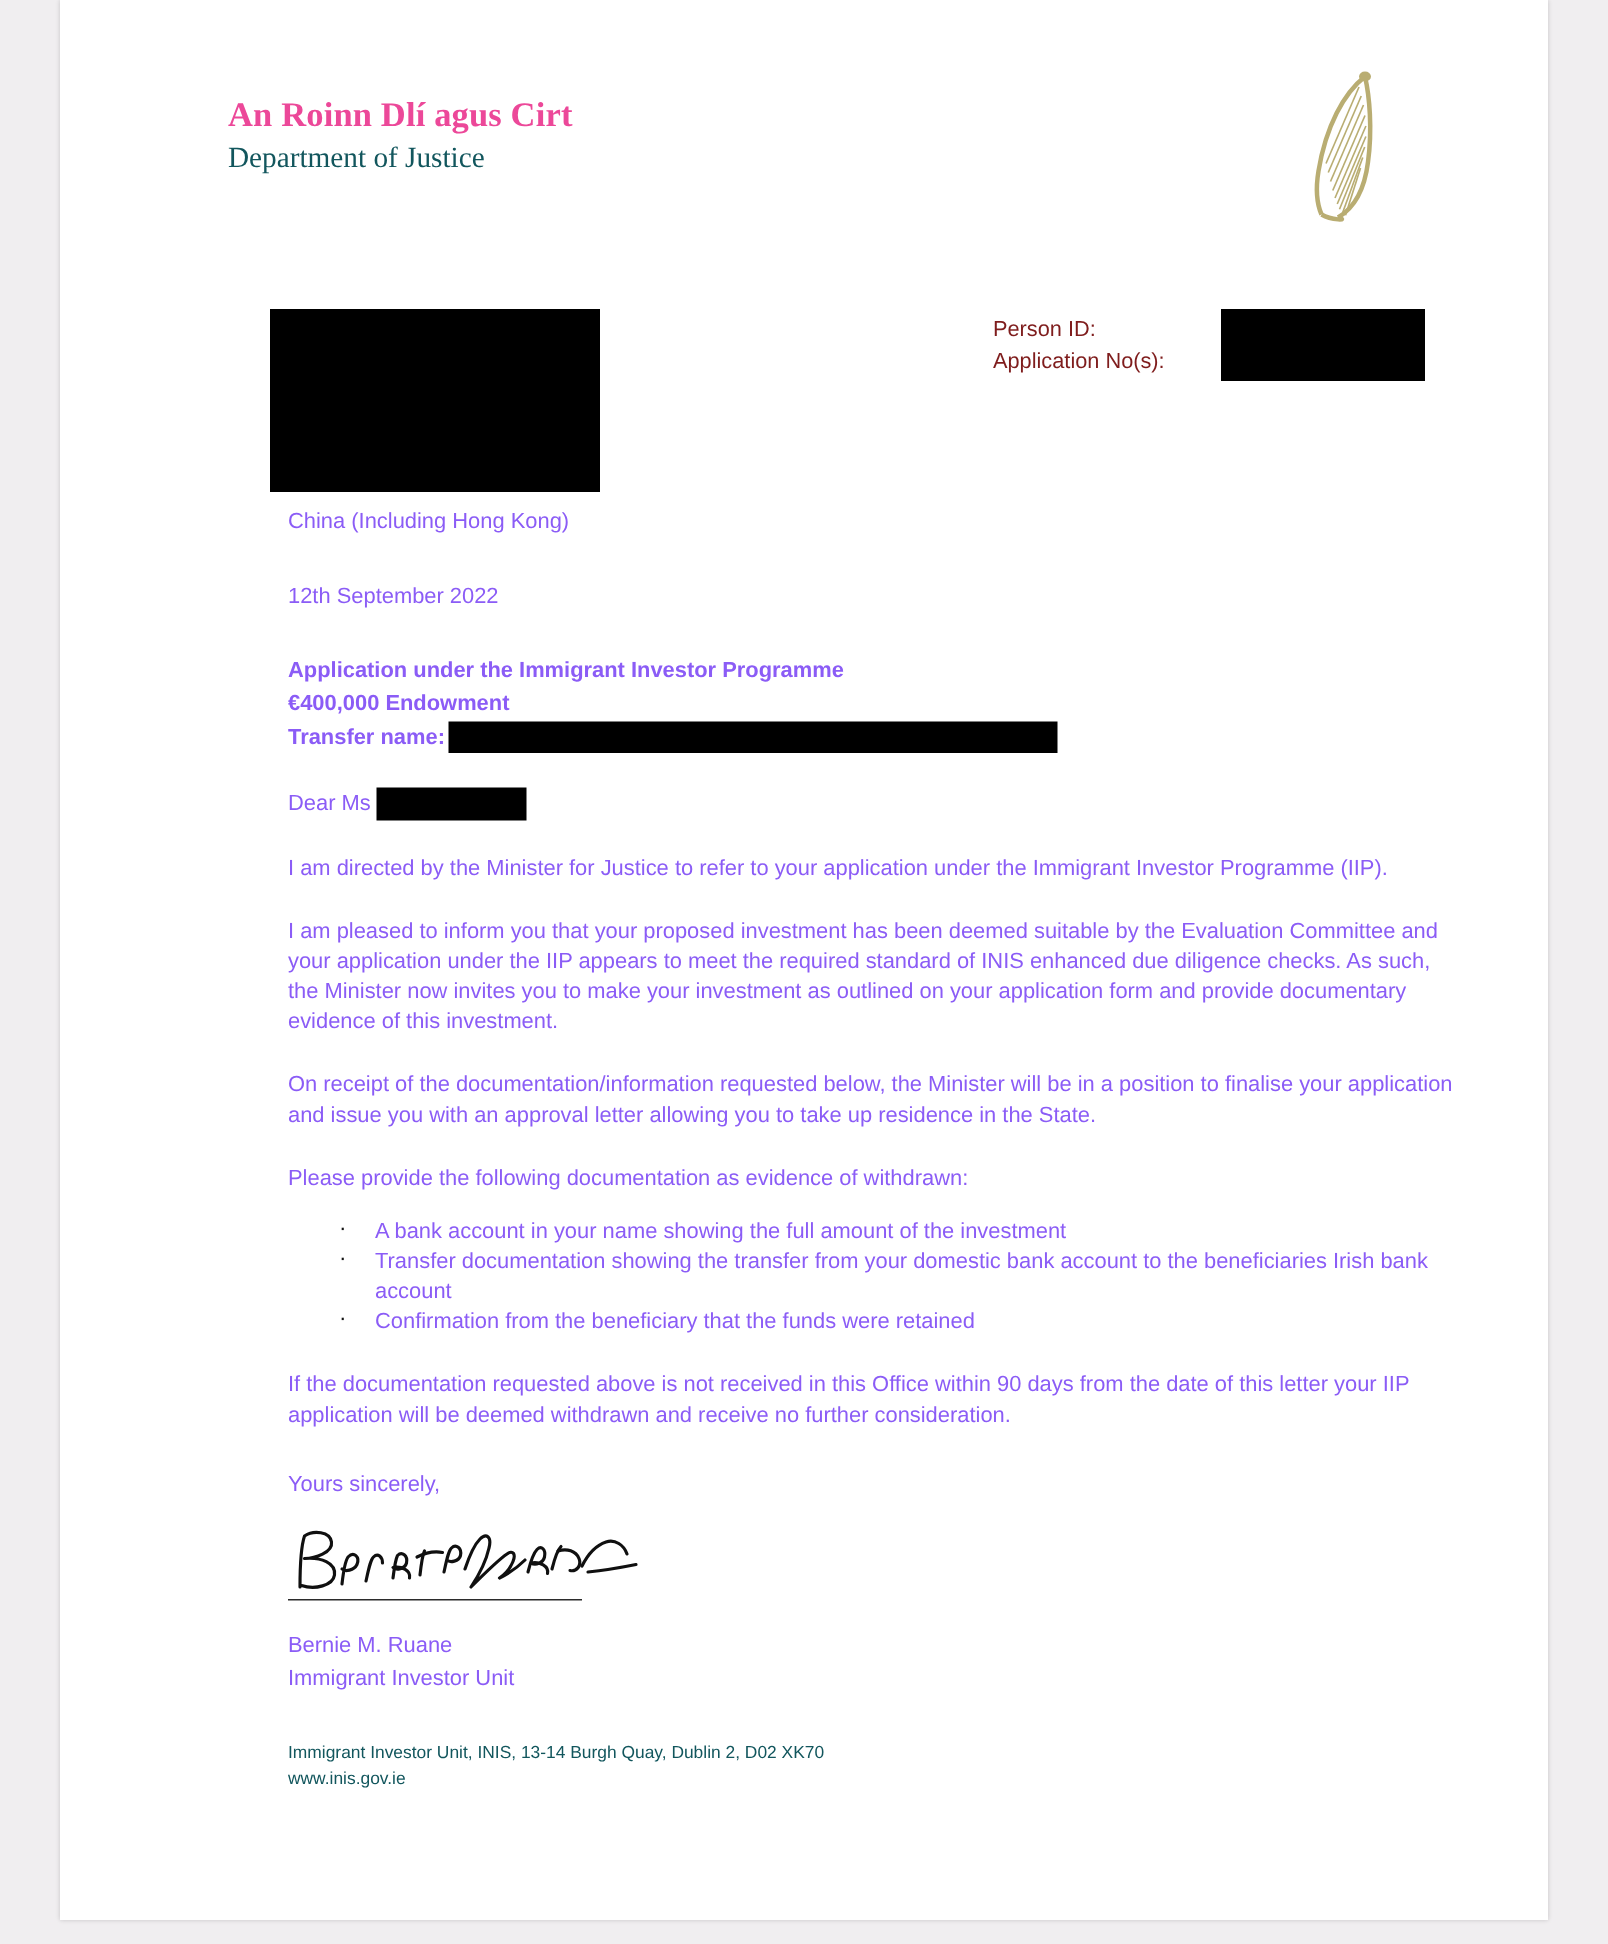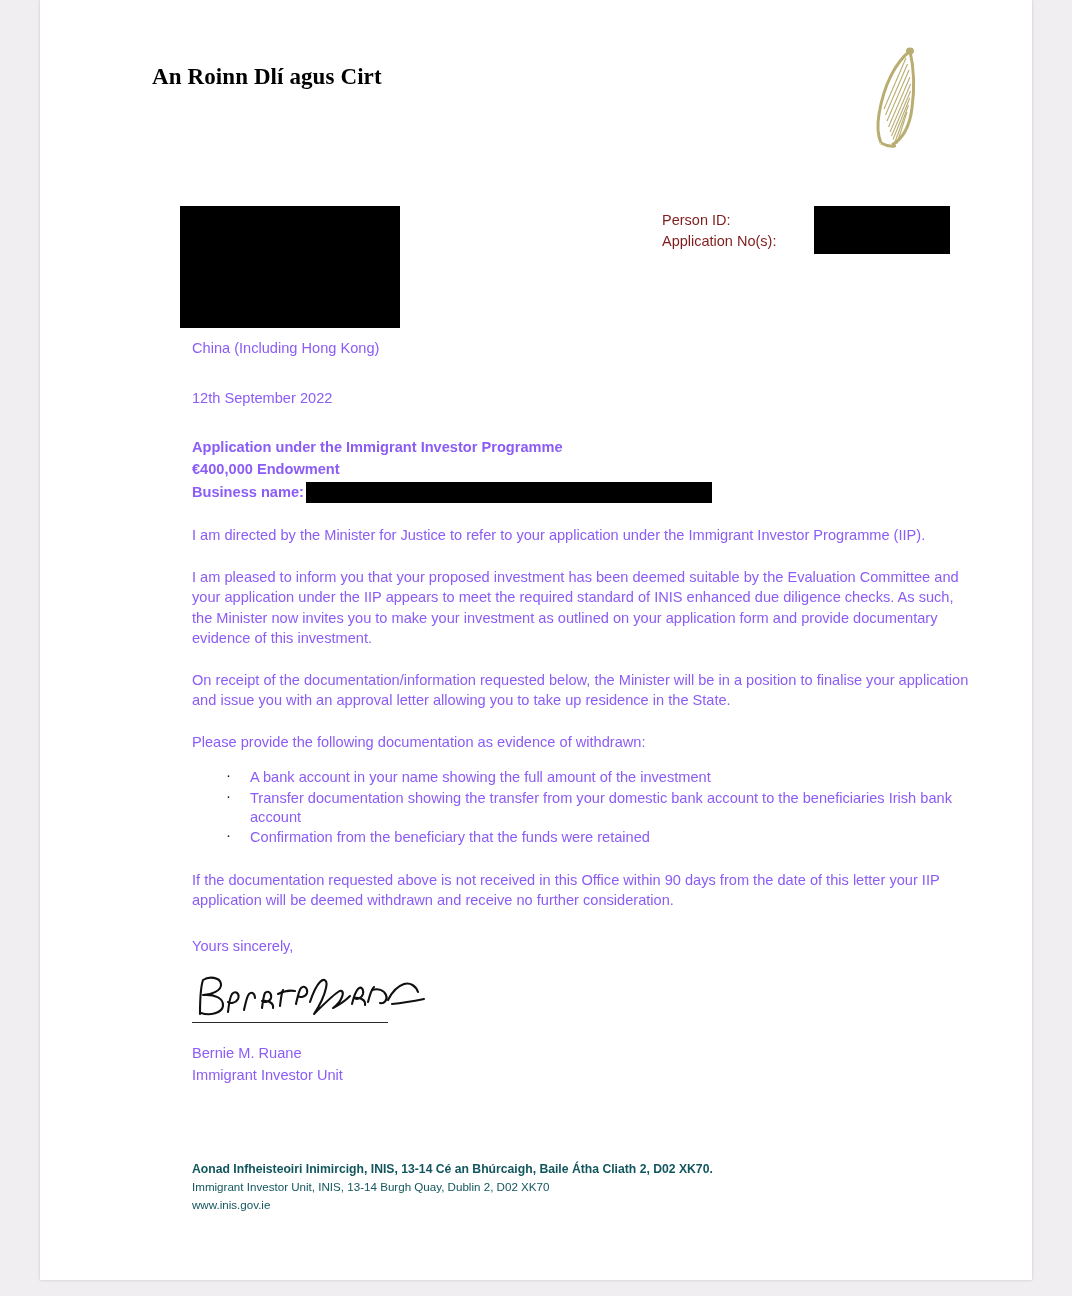--- a/index.html
+++ b/index.html
@@ -39,21 +39,21 @@
     position: absolute;
     left: 112px;
     top: 64px;
     color: #10555c;
   }
   .dept-ga {
     font-family: "Liberation Serif", serif;
     font-weight: bold;
     font-size: 23px;
     letter-spacing: 0.1px;
-    color: #000000;
+    color: #ec4899;
     line-height: 1.15;
     white-space: nowrap;
   }
   .dept-en {
     font-family: "Liberation Serif", serif;
     font-size: 19.5px;
     color: #12565d;
     line-height: 1.3;
     margin-top: 3px;
     white-space: nowrap;
@@ -186,20 +186,21 @@
 </style>
 </head>
 <body>
 
 <div class="page-wrap">
   <div class="sheet">
     <div class="sheet-inner">
 
       <div class="letterhead">
         <div class="dept-ga">An Roinn Dlí agus Cirt</div>
+        <div class="dept-en">Department of Justice</div>
       </div>
 
       <div class="harp">
         <svg viewBox="0 0 54 104" width="54" height="104" aria-hidden="true">
           <g fill="none" stroke="#b9ad72" stroke-width="1.6">
             <path d="M44 5 C30 16 18 38 13 68 C11 80 12 90 15 97" stroke-width="3"></path>
             <path d="M44 5 C47 18 49 40 46 62 C44 78 38 92 26 99" stroke-width="3"></path>
             <path d="M15 97 C22 101 34 101 26 99" stroke-width="3"></path>
             <path d="M40 12 L18 63" stroke-width="1.1"></path>
             <path d="M41.5 18 L19.5 69" stroke-width="1.1"></path>
@@ -224,24 +225,27 @@
       <div class="redact redact-person-id"></div>
 
       <div class="body">
         <div class="country">China (Including Hong Kong)</div>
         <div class="date">12th September 2022</div>
 
         <div class="subject">
           <div>Application under the Immigrant Investor Programme</div>
           <div>€400,000 Endowment</div>
           <span class="bizline">
-            <span>Business name:</span><span class="redact redact-biz"></span>
+            <span>Transfer name:</span><span class="redact redact-biz"></span>
           </span>
         </div>
 
+        <div class="salutation">
+          <span>Dear Ms</span><span class="redact redact-name"></span>
+        </div>
 
         <p class="para">I am directed by the Minister for Justice to refer to your application under the Immigrant Investor Programme (IIP).</p>
         <p class="para">I am pleased to inform you that your proposed investment has been deemed suitable by the Evaluation Committee and your application under the IIP appears to meet the required standard of INIS enhanced due diligence checks. As such, the Minister now invites you to make your investment as outlined on your application form and provide documentary evidence of this investment.</p>
         <p class="para">On receipt of the documentation/information requested below, the Minister will be in a position to finalise your application and issue you with an approval letter allowing you to take up residence in the State.</p>
         <p class="para">Please provide the following documentation as evidence of withdrawn:</p>
 
         <ul class="doclist">
           <li>A bank account in your name showing the full amount of the investment</li>
           <li>Transfer documentation showing the transfer from your domestic bank account to the beneficiaries Irish bank account</li>
           <li>Confirmation from the beneficiary that the funds were retained</li>
@@ -270,20 +274,19 @@
             </g>
           </svg>
           <div class="sig-rule" style="position:absolute; left:0; top:52px;"></div>
         </div>
 
         <div class="sig-name">Bernie M. Ruane</div>
         <div class="sig-unit">Immigrant Investor Unit</div>
       </div>
 
       <div class="footer">
-        <div class="f-bold">Aonad Infheisteoiri Inimircigh, INIS, 13-14 Cé an Bhúrcaigh, Baile Átha Cliath 2, D02 XK70.</div>
         <div>Immigrant Investor Unit, INIS, 13-14 Burgh Quay, Dublin 2, D02 XK70</div>
         <div>www.inis.gov.ie</div>
       </div>
 
     </div>
   </div>
 </div>
 
 </body></html>

